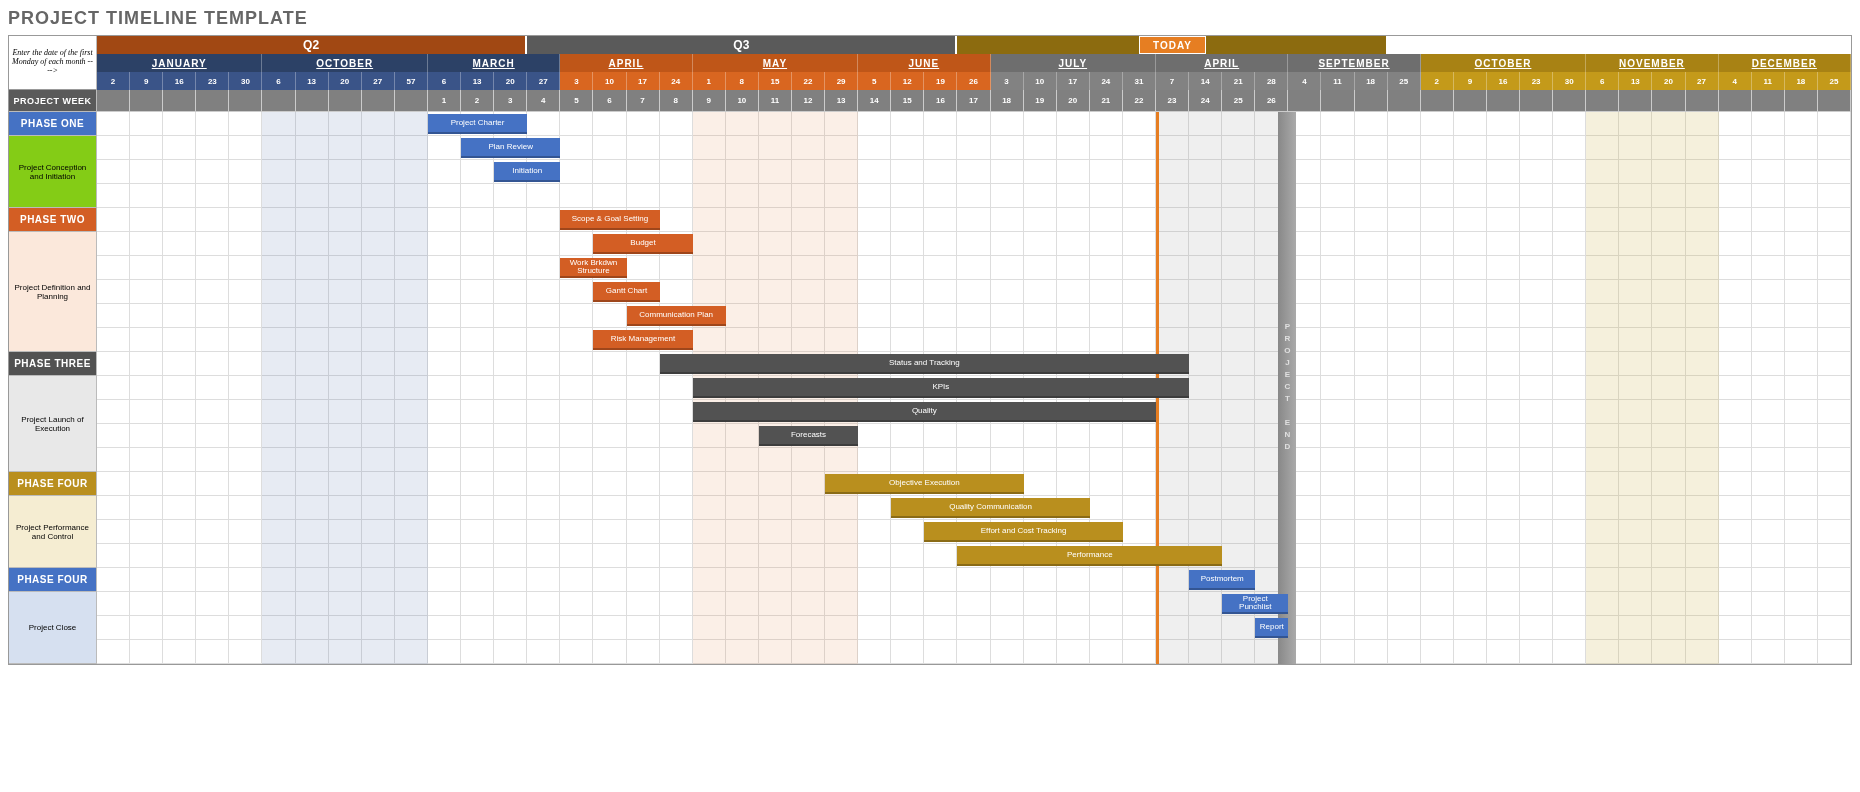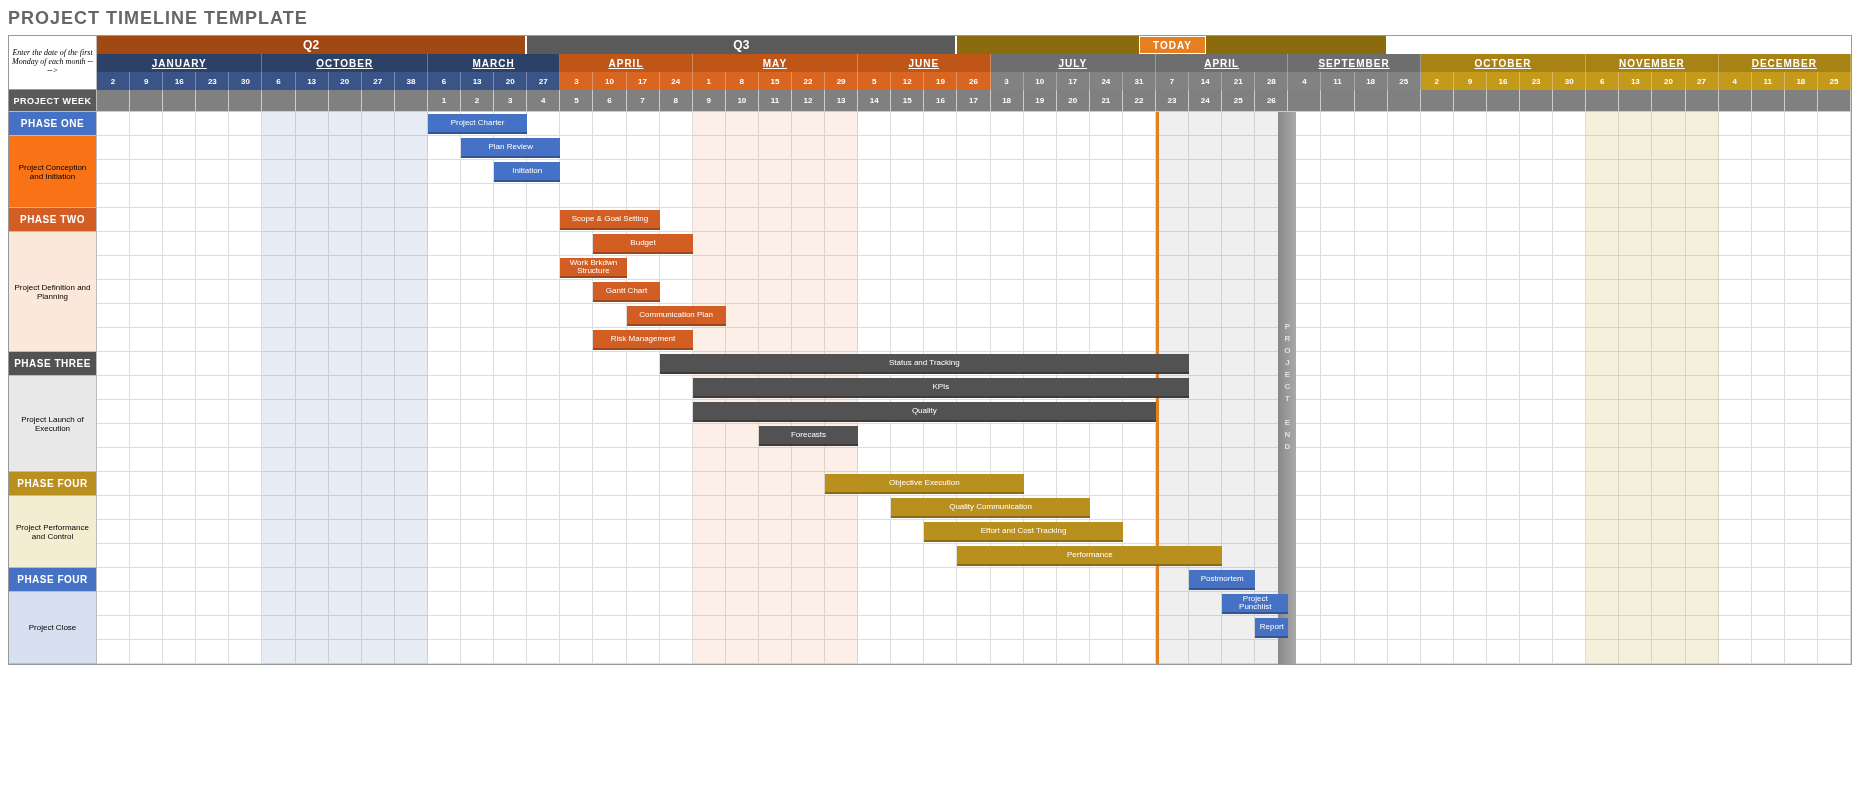--- a/index.html
+++ b/index.html
@@ -9,21 +9,21 @@
   .row { display: flex; height: 24px; }
   .sidebar { width: 88px; flex-shrink: 0; display: flex; align-items: center; justify-content: center; text-align: center; font-size: 8px; padding: 2px; border-right: 1px solid #bbb; border-bottom: 1px solid #bbb; }
   .sidebar.italic { font-style: italic; font-family: "Brush Script MT", cursive; font-size: 8px; line-height: 1.1; }
   .sidebar.projweek { background: #5a5a5a; color: #fff; font-weight: bold; font-size: 9px; letter-spacing: 0.5px; }
   .sidebar.phase { color: #fff; font-weight: bold; font-size: 10px; letter-spacing: 0.5px; }
   .sidebar.phase1 { background: #4572c4; }
   .sidebar.phase2 { background: #d35e24; }
   .sidebar.phase3 { background: #525252; }
   .sidebar.phase4 { background: #b98f1e; }
   .sidebar.phase5 { background: #4572c4; }
-  .sidebar.desc1 { background: #f97316; text-align: center; }
+  .sidebar.desc1 { background: #84cc16; text-align: center; }
   .sidebar.desc2 { background: #fbe8db; }
   .sidebar.desc3 { background: #e8e8e8; }
   .sidebar.desc4 { background: #f5edd2; }
   .sidebar.desc5 { background: #d6e0f0; }
   .grid { flex: 1; position: relative; display: flex; }
   .cell { flex: 1; border-right: 1px solid #ccc; border-bottom: 1px solid #ccc; }
   .cell.dark { background: #808080; color: #fff; font-weight: bold; display:flex; align-items:center; justify-content:center; font-size:8px; }
   .qhdr { color:#fff; font-weight:bold; font-size:12px; display:flex; align-items:center; justify-content:center; border-right:2px solid #fff; }
   .mhdr { color:#fff; font-weight:bold; font-size:10px; display:flex; align-items:center; justify-content:center; border-right:1px solid rgba(255,255,255,0.3); letter-spacing:1px;text-decoration:underline; }
   .whdr { color:#fff; font-weight:bold; font-size:8px; display:flex; align-items:center; justify-content:center; border-right:1px solid rgba(255,255,255,0.3); }
@@ -89,21 +89,21 @@
     <div class="grid" id="wrow">
         <div class="whdr q1w" style="width: 1.88679%;">2</div>
         <div class="whdr q1w" style="width: 1.88679%;">9</div>
         <div class="whdr q1w" style="width: 1.88679%;">16</div>
         <div class="whdr q1w" style="width: 1.88679%;">23</div>
         <div class="whdr q1w" style="width: 1.88679%;">30</div>
         <div class="whdr q1w" style="width: 1.88679%;">6</div>
         <div class="whdr q1w" style="width: 1.88679%;">13</div>
         <div class="whdr q1w" style="width: 1.88679%;">20</div>
         <div class="whdr q1w" style="width: 1.88679%;">27</div>
-        <div class="whdr q1w" style="width: 1.88679%;">38</div>
+        <div class="whdr q1w" style="width: 1.88679%;">57</div>
         <div class="whdr q1w" style="width: 1.88679%;">6</div>
         <div class="whdr q1w" style="width: 1.88679%;">13</div>
         <div class="whdr q1w" style="width: 1.88679%;">20</div>
         <div class="whdr q1w" style="width: 1.88679%;">27</div>
         <div class="whdr q2w" style="width: 1.88679%;">3</div>
         <div class="whdr q2w" style="width: 1.88679%;">10</div>
         <div class="whdr q2w" style="width: 1.88679%;">17</div>
         <div class="whdr q2w" style="width: 1.88679%;">24</div>
         <div class="whdr q2w" style="width: 1.88679%;">1</div>
         <div class="whdr q2w" style="width: 1.88679%;">8</div>

